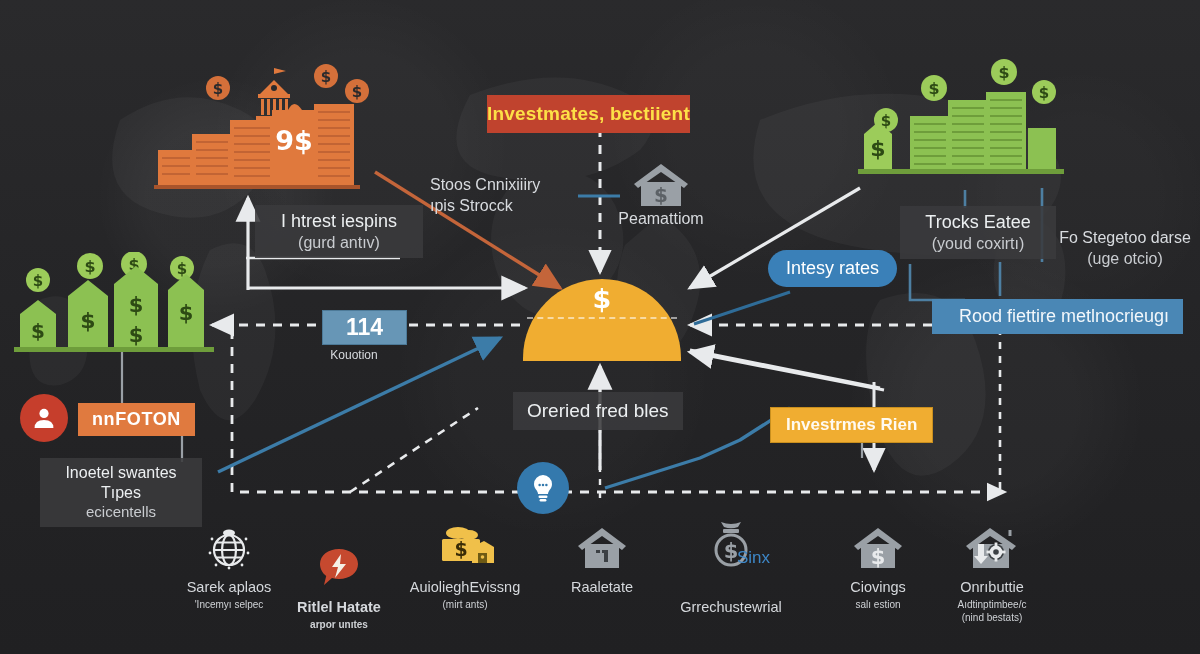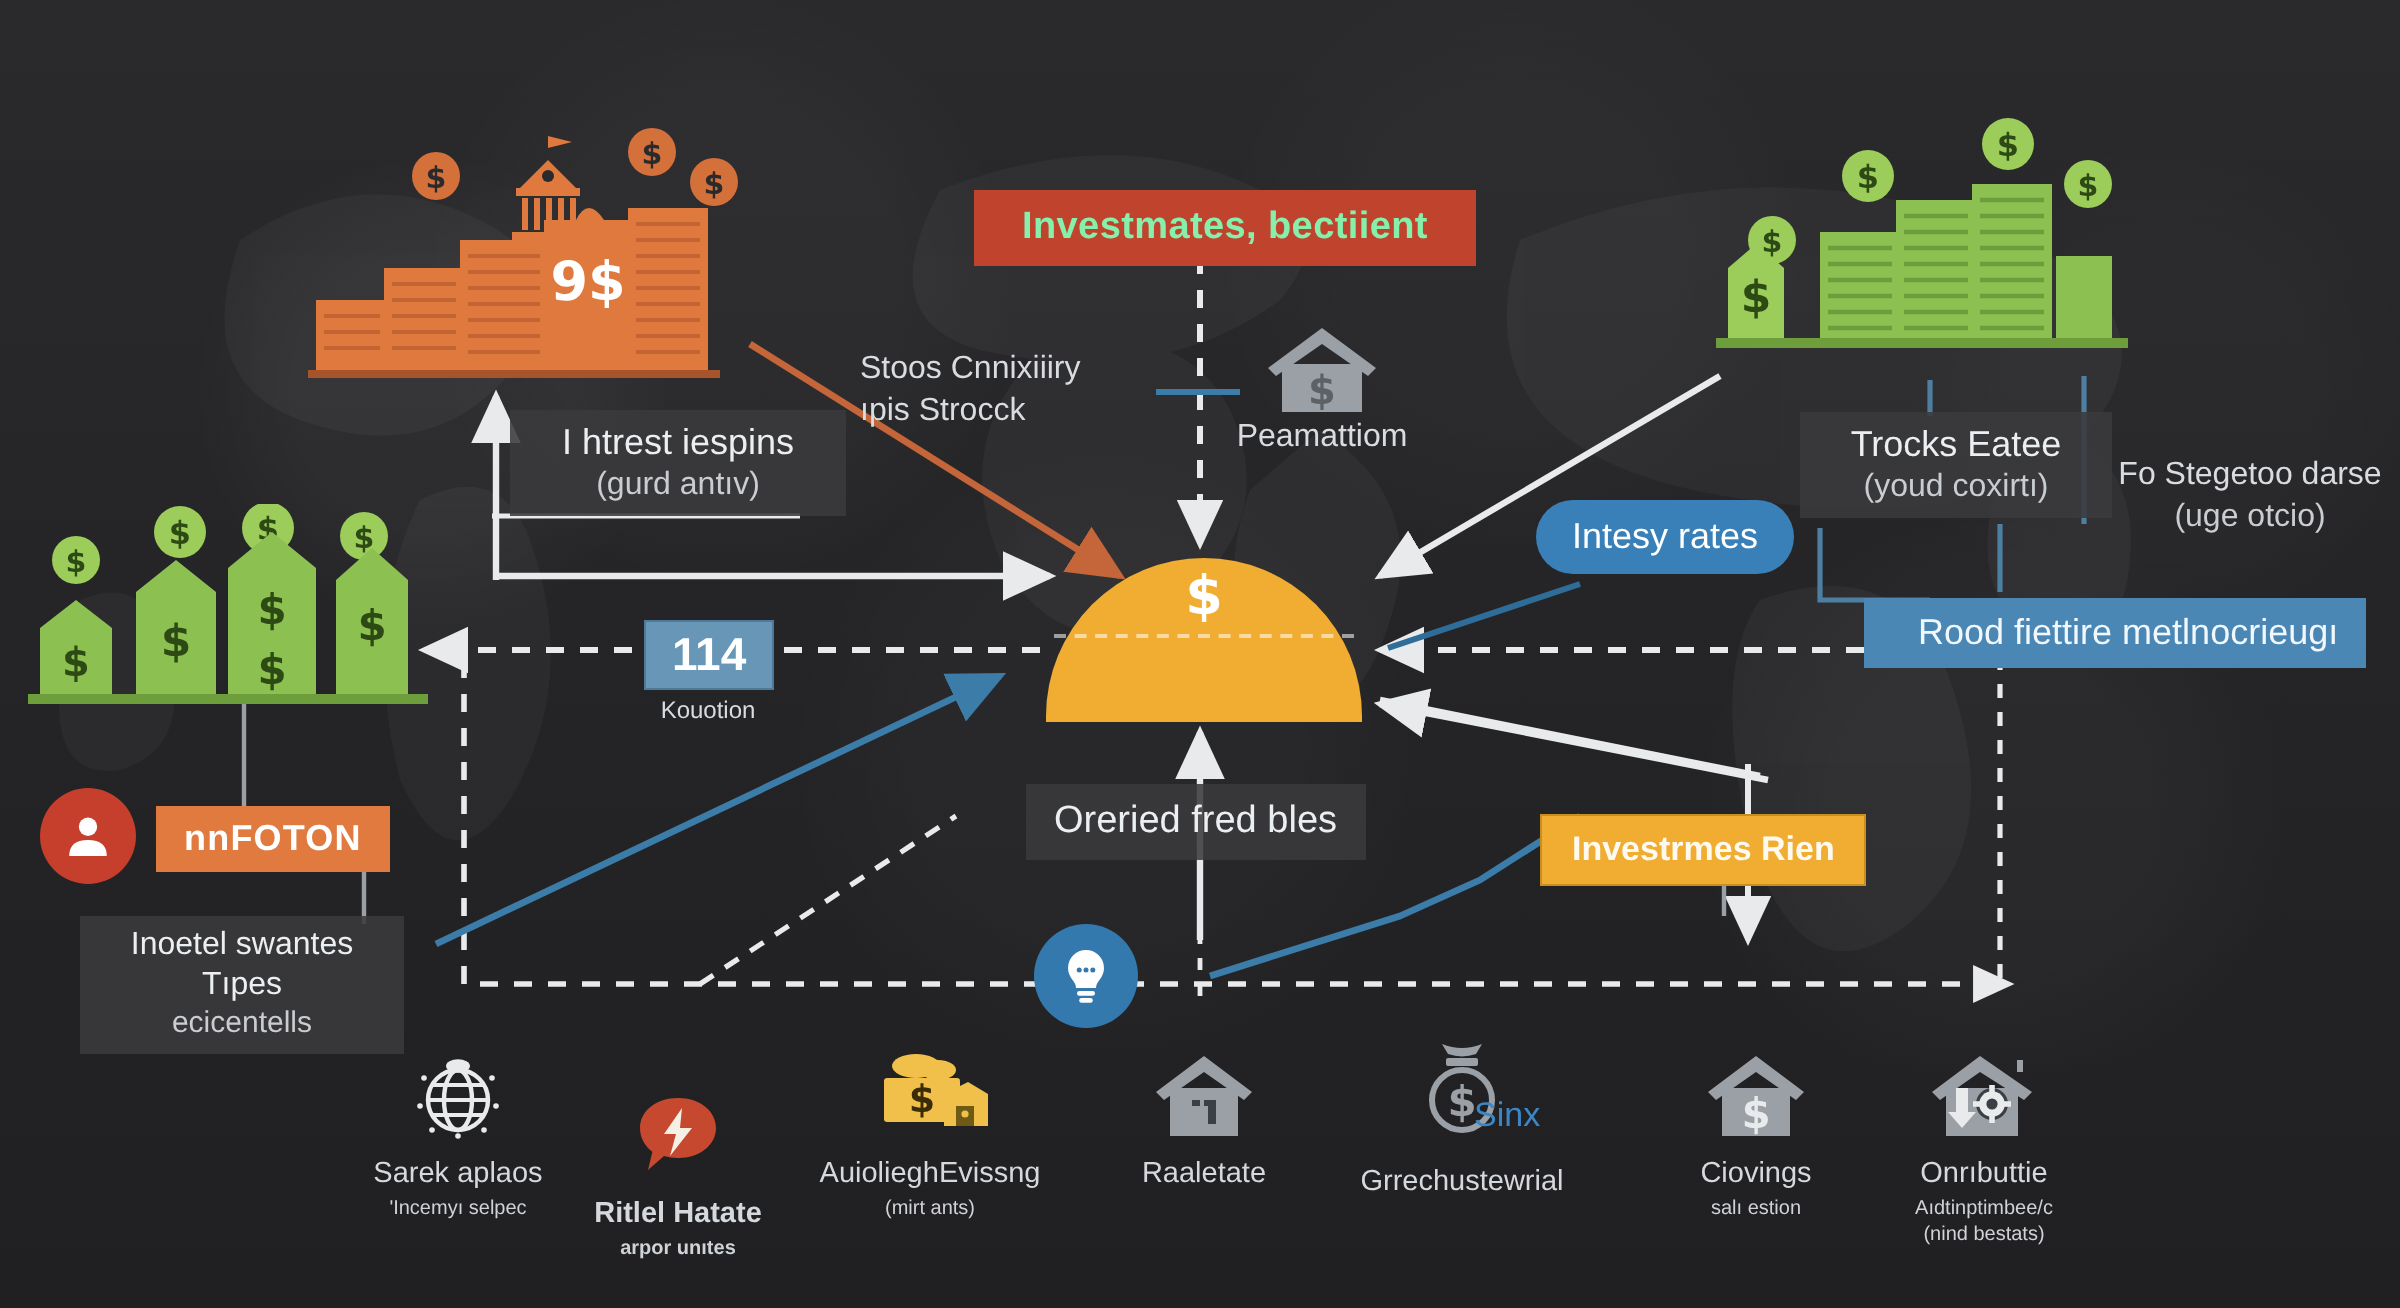--- a/index.html
+++ b/index.html
@@ -15,26 +15,26 @@
       radial-gradient(circle at 83% 62%, rgba(255,255,255,.026) 0 80px, rgba(0,0,0,0) 150px),
       radial-gradient(circle at 90% 30%, rgba(255,255,255,.016) 0 70px, rgba(0,0,0,0) 130px),
       linear-gradient(180deg,#2a2a2c 0%,#242426 55%,#202022 100%);
   }
   .abs{position:absolute;}
   svg.layer{position:absolute;left:0;top:0;width:1200px;height:654px;pointer-events:none;}
 
   
   .chip{position:absolute;white-space:nowrap;color:#eceff1;}
   .chip-dark{background:rgba(58,58,60,.88);padding:5px 11px;text-align:center;line-height:1.25;}
-  .chip-red{background:#c0432e;color:#86efac;font-size:19px;padding:8px 24px;font-weight:600;letter-spacing:.2px;}
+  .chip-red{background:#c0432e;color:#fde047;font-size:19px;padding:8px 0;font-weight:600;letter-spacing:.2px;}
   .chip-orange{background:#e07a3f;color:#fff;font-size:18px;font-weight:700;padding:6px 14px;letter-spacing:.6px;}
   .chip-yellow{background:#f0ad31;color:#fffaf0;font-size:17px;font-weight:700;padding:7px 15px;border:1px solid #c98f1e;}
   .chip-blue-pill{background:#3a80b8;color:#fff;font-size:18px;padding:8px 18px;border-radius:20px;}
   .chip-blue-bar{background:#4a87b5;color:#f2f7fb;font-size:18px;padding:7px 14px;}
-  .chip-blue-sq{background:#6796b6;color:#fff;font-size:23px;font-weight:700;padding:3px 13px;border:1px solid #4d7a98;}
+  .chip-blue-sq{background:#6796b6;color:#fff;font-size:23px;font-weight:700;padding:3px 23px;border:1px solid #4d7a98;}
   .sub{color:#c9ccd0;}
   .plain{position:absolute;color:#d8dbdf;white-space:nowrap;text-align:center;line-height:1.3;}
 
   
   #hub{position:absolute;left:523px;top:279px;width:158px;height:82px;
        background:#f0ad31;border-radius:79px 79px 0 0;}
   #hub .hubdash{position:absolute;left:4px;right:4px;top:38px;height:0;
        border-top:2px dashed rgba(255,255,255,.55);}
   #hub .hubglyph{position:absolute;left:0;right:0;top:4px;text-align:center;
        font-size:27px;color:#fff;font-weight:700;font-family:"DejaVu Sans",sans-serif;}
@@ -384,21 +384,21 @@
 
   <div class="iconcell" style="left:656px;top:518px;">
     <div class="glyph">
       <svg width="52" height="52" viewBox="0 0 52 52">
         <path d="M16,4 q10,4 20,0 l-3,5 q-7,2.4 -14,0z" fill="#9aa0a6"></path>
         <rect x="18" y="11" width="16" height="4" rx="1" fill="#9aa0a6"></rect>
         <circle cx="26" cy="32" r="15" fill="none" stroke="#9aa0a6" stroke-width="3"></circle>
         <text x="26" y="40" font-size="21" font-weight="700" fill="#9aa0a6" text-anchor="middle" font-family="DejaVu Sans, sans-serif">$</text>
       </svg>
     </div>
-    <div class="cap" style="margin-top:12px;">Grrechustewrial</div>
+    <div class="cap" style="margin-top:28px;">Grrechustewrial</div>
   </div>
   <div class="sinx" style="left:737px;top:548px;">Sinx</div>
 
   <div class="iconcell" style="left:803px;top:522px;">
     <div class="glyph">
       <svg width="52" height="48" viewBox="0 0 52 48">
         <path d="M26,4 L50,22 L46,26 L26,12 L6,26 L2,22 Z" fill="#9aa0a6"></path>
         <rect x="9" y="20" width="34" height="24" fill="#9aa0a6"></rect>
         <text x="26" y="40" font-size="21" font-weight="700" fill="#e8eaec" text-anchor="middle" font-family="DejaVu Sans, sans-serif">$</text>
       </svg>

